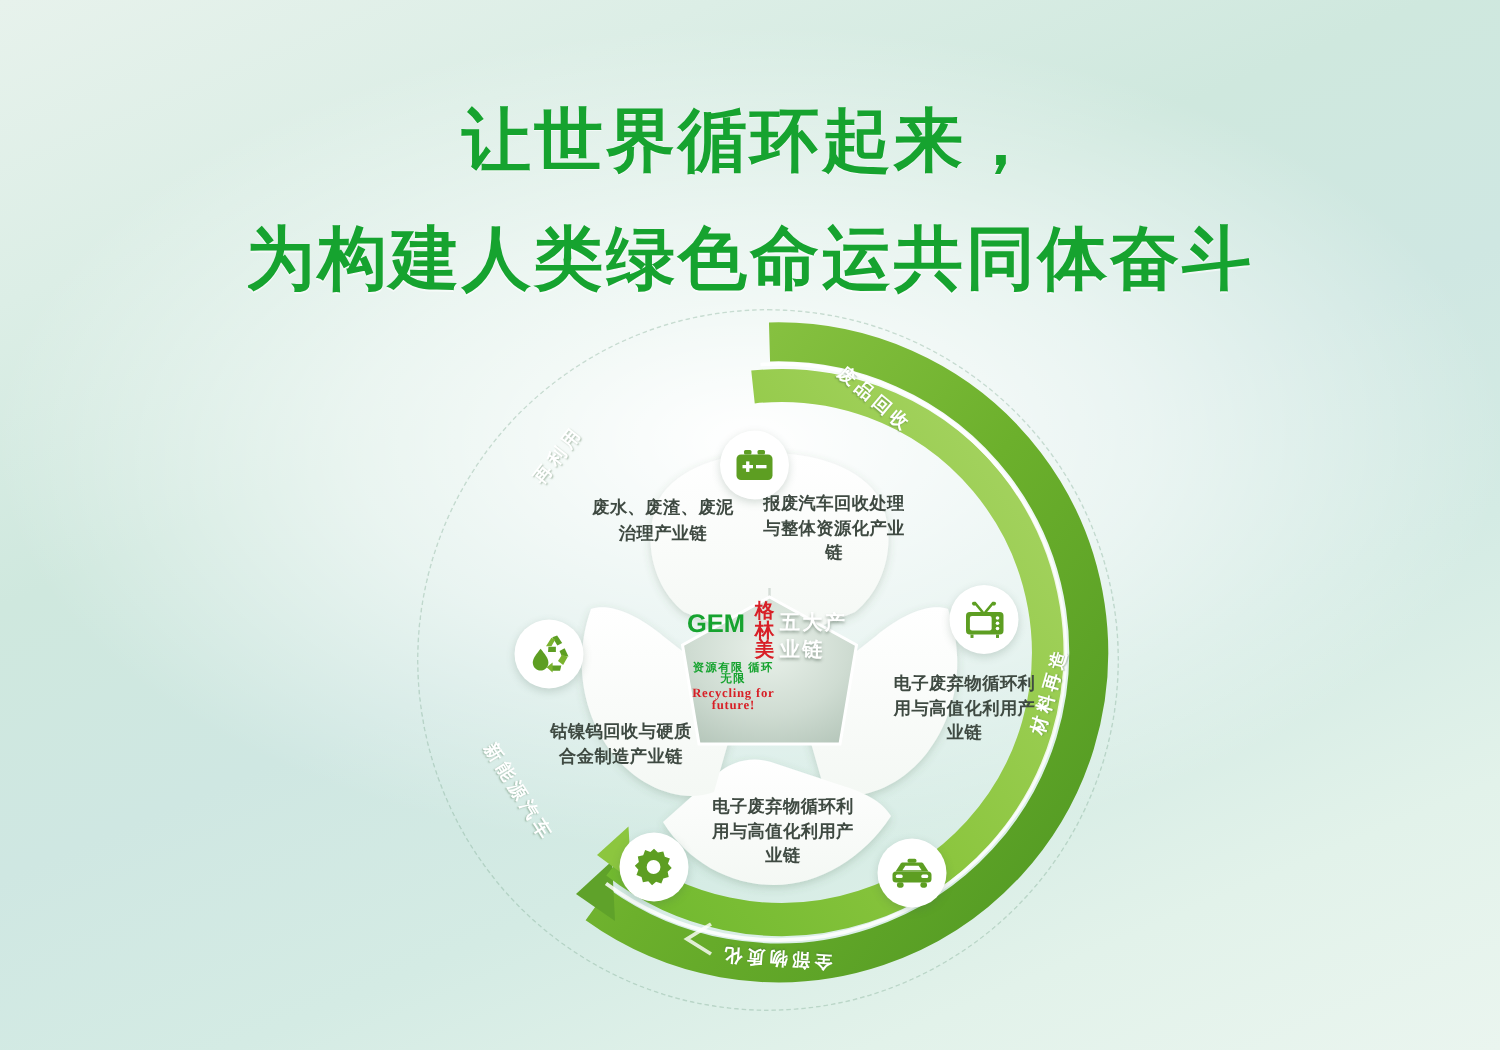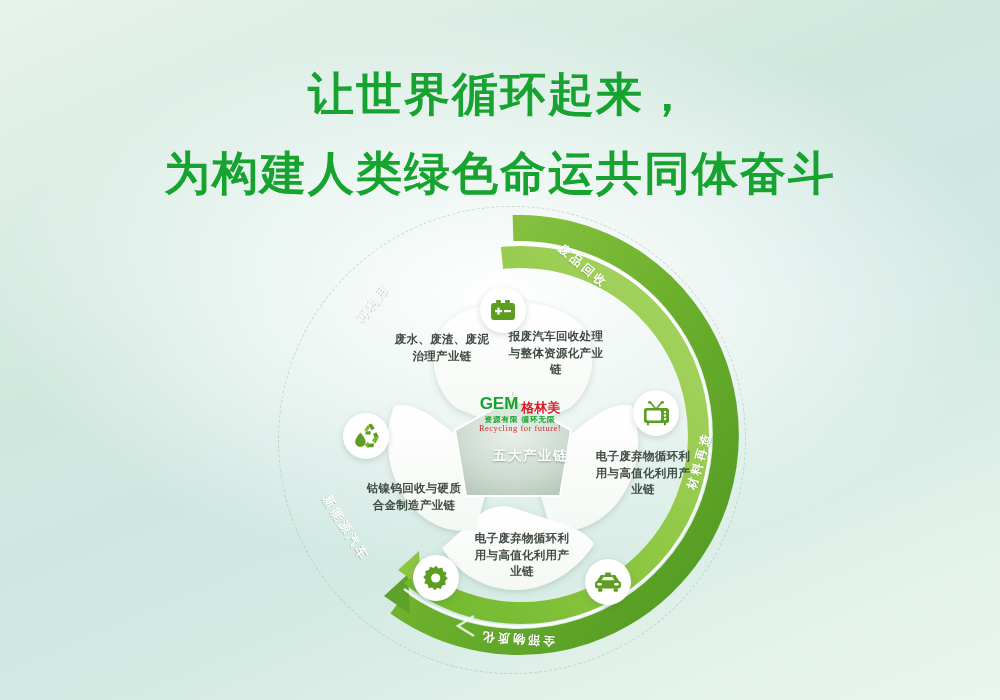--- a/index.html
+++ b/index.html
@@ -16,20 +16,21 @@
   
   .title{
     position:absolute;left:0;right:0;top:44px;
     text-align:center;
     color:#16a32f;
     font-weight:bold;
     letter-spacing:2px;
     line-height:1.28;
     text-shadow:0 1px 0 rgba(255,255,255,.55);
     pointer-events:none;
+    font-family:Liberation Serif, serif;
   }
   .title .l1{display:block;font-size:46px;}
   .title .l2{display:block;font-size:46px;margin-top:20px;}
 
   
   .diagram{
     position:absolute;left:288px;top:210px;width:450px;height:460px;
   }
 
   
@@ -39,35 +40,35 @@
     border:1px dashed rgba(120,165,140,.35);
   }
 
   svg.ring{position:absolute;left:0;top:0;width:450px;height:460px;overflow:visible;}
 
   
   .center-hub{
     position:absolute;left:50%;top:48%;
     transform:translate(-50%,-50%);
     width:110px;height:105px;
-    display:flex;flex-direction:column;align-items:flex-end;justify-content:flex-start;
+    display:flex;flex-direction:row;align-items:flex-start;justify-content:flex-start;
     padding-top:14px;box-sizing:border-box;
   }
   .logo{width:96px;text-align:center;line-height:1;}
   .logo-row1{
     font-size:17px;font-weight:bold;letter-spacing:-0.5px;
     display:flex;align-items:center;justify-content:center;gap:3px;
   }
   .logo-gem{color:#16a32f;font-weight:bold;font-size:17px;letter-spacing:0px;}
   .logo-cn{color:#d81f26;font-size:13px;font-weight:bold;letter-spacing:0px;margin-top:8px;}
   .logo-row2{
     margin-top:2px;font-size:7.5px;color:#16a32f;font-weight:bold;letter-spacing:1px;
   }
   .logo-row3{
-    margin-top:1px;font-size:8.5px;color:#d81f26;font-weight:normal;
+    margin-top:1px;font-size:8.5px;color:#d81f26;font-weight:bold;
     font-family:"Liberation Serif","DejaVu Serif",serif;letter-spacing:.5px;
   }
   .hub-caption{
     margin-top:14px;font-size:13.5px;font-weight:bold;color:#ffffff;
     letter-spacing:1.5px;
     text-shadow:0 1px 2px rgba(90,110,95,.55);
   }
 
   
   .petal-label{

